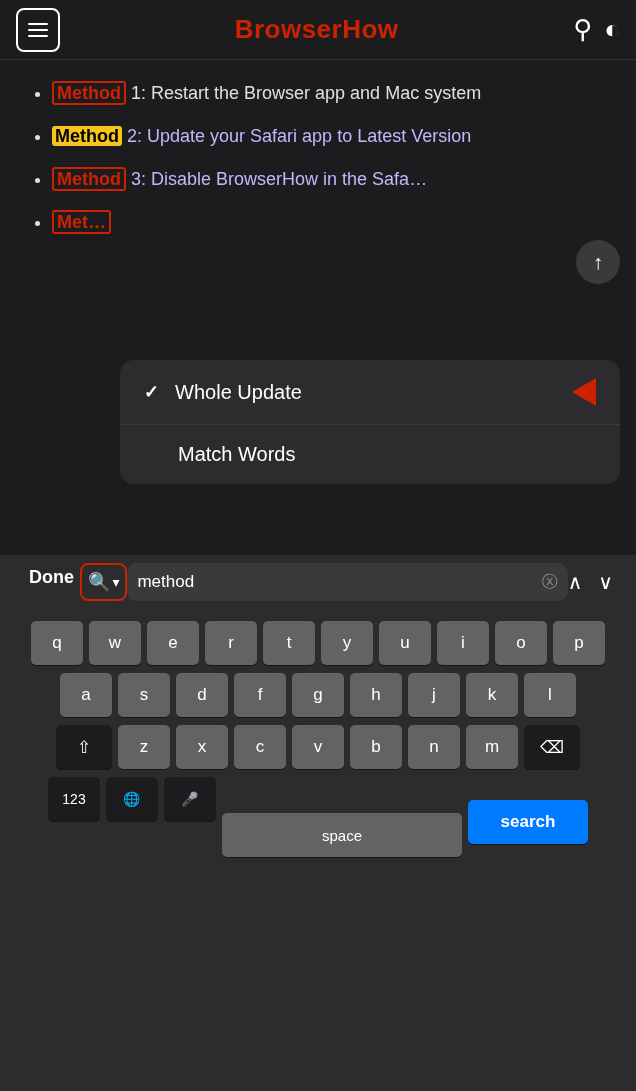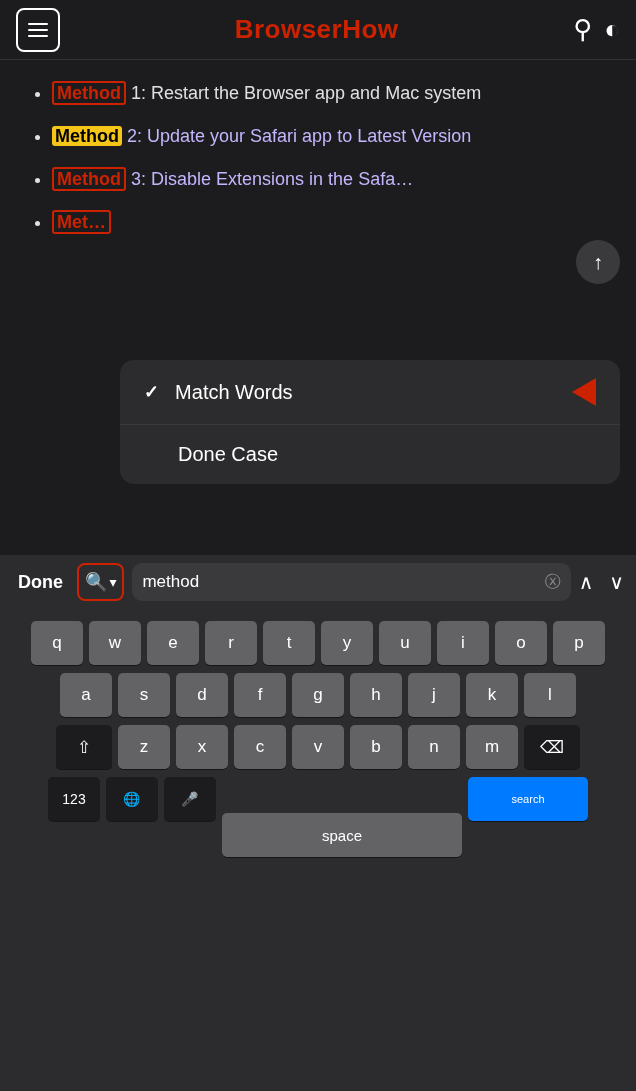--- a/index.html
+++ b/index.html
@@ -157,23 +157,22 @@
     }
 
     
     .find-bar {
       position: absolute;
       top: 555px;
       left: 0;
       right: 0;
       background: #2c2c2e;
       display: flex;
-      align-items: center;
-      padding: 8px 12px;
-      gap: 8px;
+      padding: 8px 23px;
+      gap: 0;
       height: 54px;
     }
     .done-btn {
       font-size: 18px;
       font-weight: 600;
       color: #fff;
       padding: 4px 6px;
     }
     .search-options-btn {
       display: flex;
@@ -260,22 +259,23 @@
     }
     .key-dark {
       background: #1c1c1e;
       color: #fff;
     }
     .key-blue {
       background: #007aff;
       color: #fff;
       min-width: 80px;
       max-width: 120px;
-      font-size: 11px;
-      font-weight: 400;
+      font-size: 17px;
+      font-weight: 700;
+      margin-top: 23px;
     }
     .key-space {
       background: #636366;
       flex: 4;
       max-width: 240px;
       font-size: 15px;
       color: #fff;
       margin-top: 36px;
     }
     .key-wide {
@@ -316,43 +316,43 @@
     <li>
       <span class="method-tag-red">Method</span>
       <span> 1: Restart the Browser app and Mac system</span>
     </li>
     <li>
       <span class="method-tag-yellow">Method</span>
       <span class="link-red"> 2: Update your Safari app to Latest Version</span>
     </li>
     <li>
       <span class="method-tag-red">Method</span>
-      <span class="link-red"> 3: Disable Extensions in the Safa…</span>
+      <span class="link-red"> 3: Disable BrowserHow in the Safa…</span>
     </li>
     <li>
       <span class="method-tag-red">Met…</span>
     </li>
   </ul>
 </div>
 
 <div class="scroll-up-btn">
   <span>↑</span>
 </div>
 
 <div class="dropdown-overlay">
   <div class="dropdown-item">
     <span class="checkmark">✓</span>
-    <span>Match Words</span>
+    <span>Whole Update</span>
     <div class="arrow-indicator">
       <div class="red-arrow"></div>
     </div>
   </div>
   <div class="dropdown-item">
     <span style="width:18px;display:inline-block;"></span>
-    <span>Done Case</span>
+    <span>Match Words</span>
   </div>
 </div>
 
 <div class="find-bar">
   <div class="done-btn">Done</div>
   <div class="search-options-btn">
     <span class="search-icon-inner">🔍</span>
     <span class="chevron-down">▾</span>
   </div>
   <div class="search-input-wrap">

